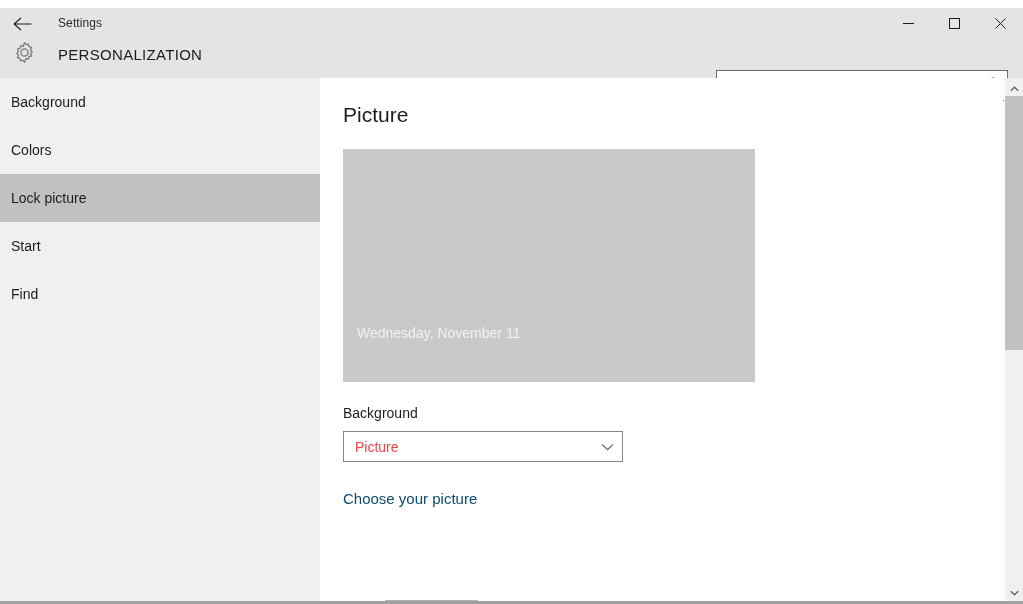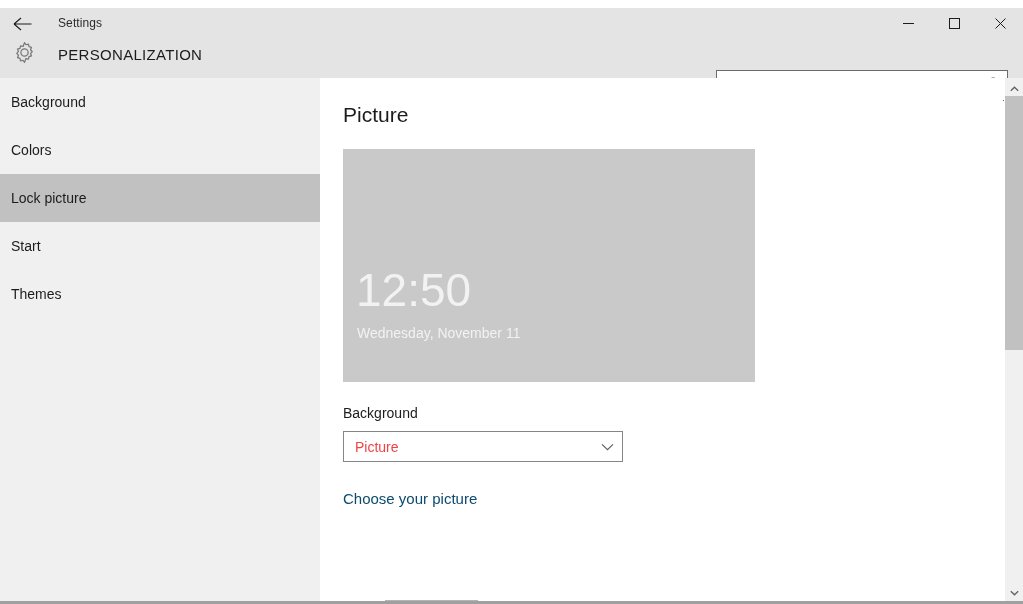--- a/index.html
+++ b/index.html
@@ -368,29 +368,28 @@
     <div class="nav-item">
       <span>Colors</span>
     </div>
     <div class="nav-item selected">
       <span>Lock picture</span>
     </div>
     <div class="nav-item">
       <span>Start</span>
     </div>
     <div class="nav-item">
-      <span>Themes</span>
+      <span>Find</span>
     </div>
   </nav>
 
   <main class="content">
     <h1 class="section-heading">Picture</h1>
 
     <div class="preview-box">
-      <div class="preview-time">12:50</div>
       <div class="preview-date">Wednesday, November 11</div>
     </div>
 
     <label class="field-label">Background</label>
 
     <div class="dropdown">
       <span class="dropdown-value">Picture</span>
       <span class="dropdown-arrow">
         <svg width="13" height="8" viewBox="0 0 13 8">
           <path d="M1 1.4 L6.5 6.6 L12 1.4" fill="none" stroke="#606060" stroke-width="1.2"></path>

